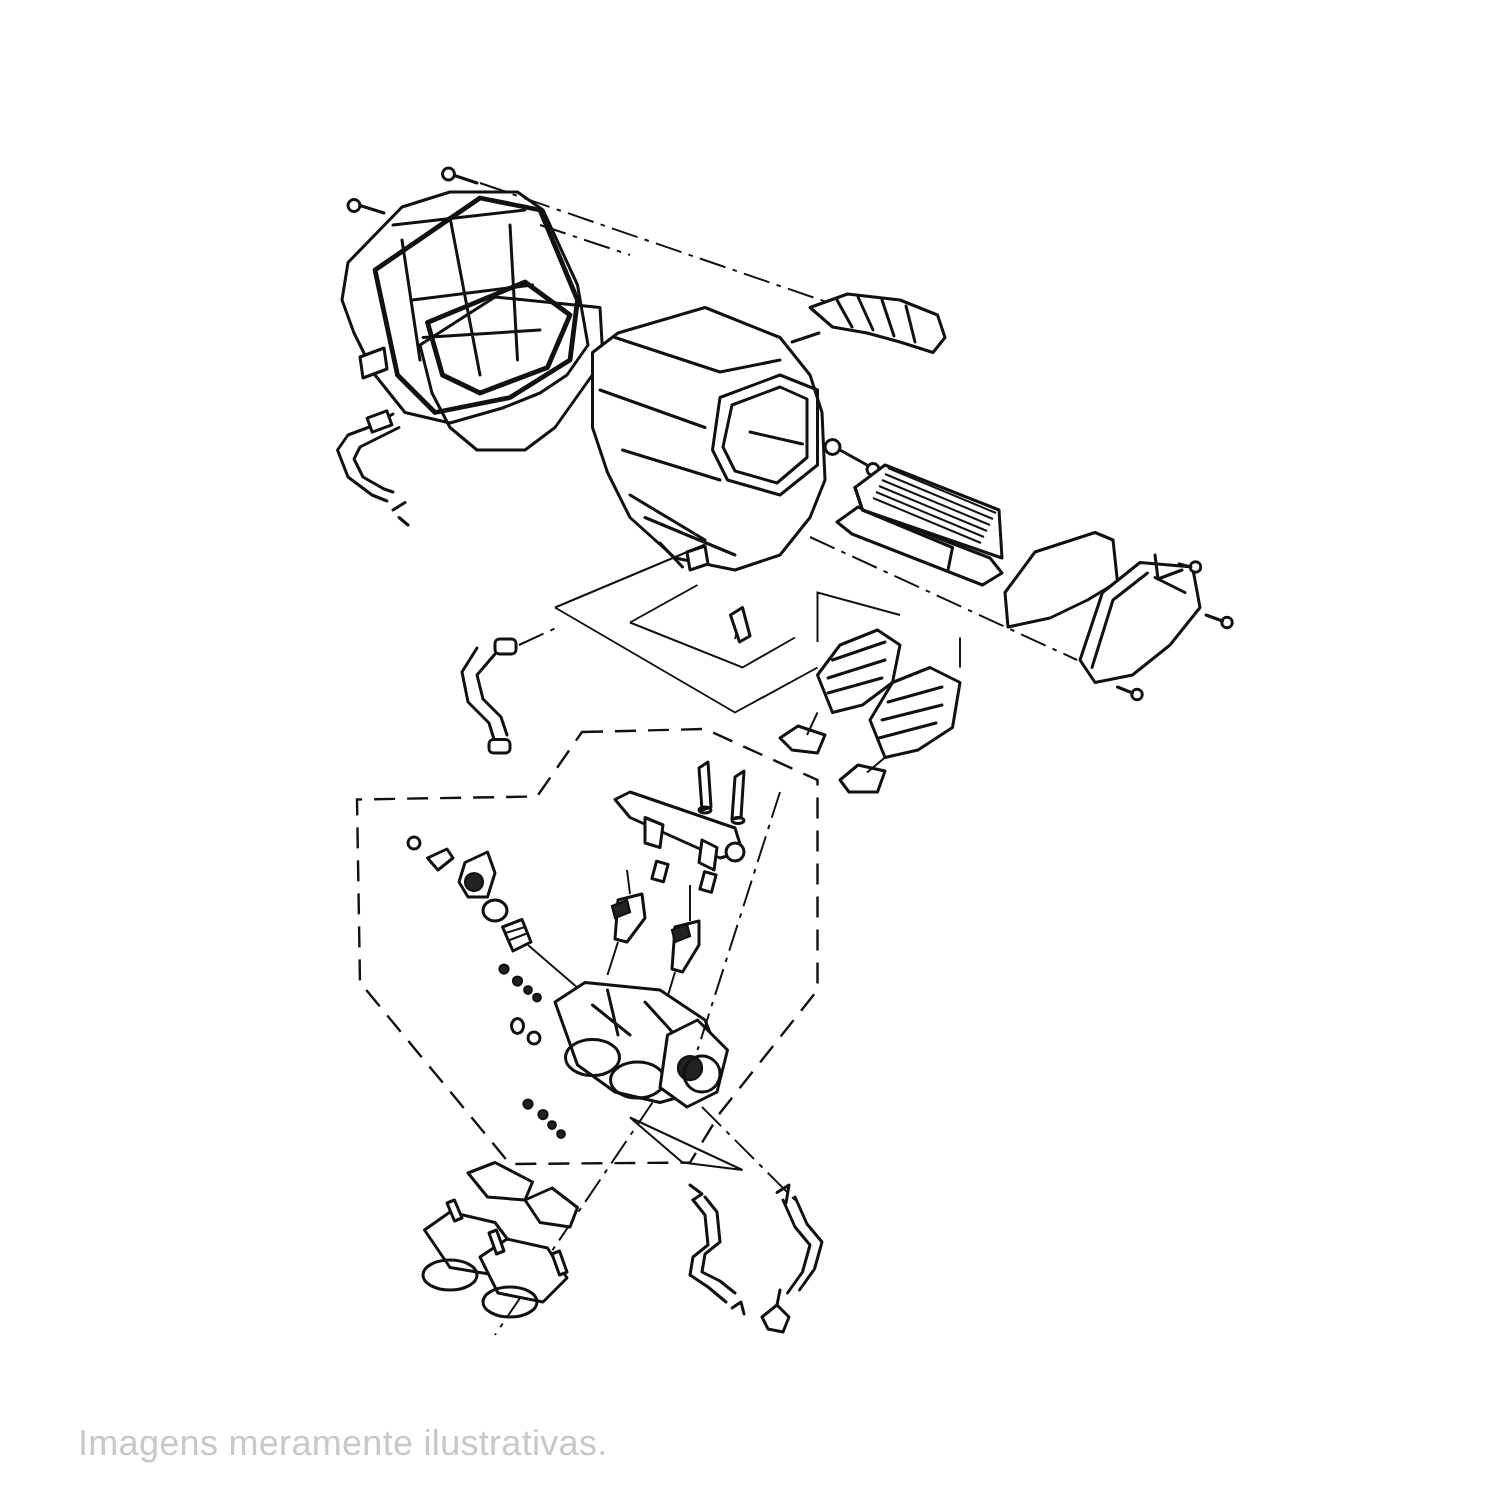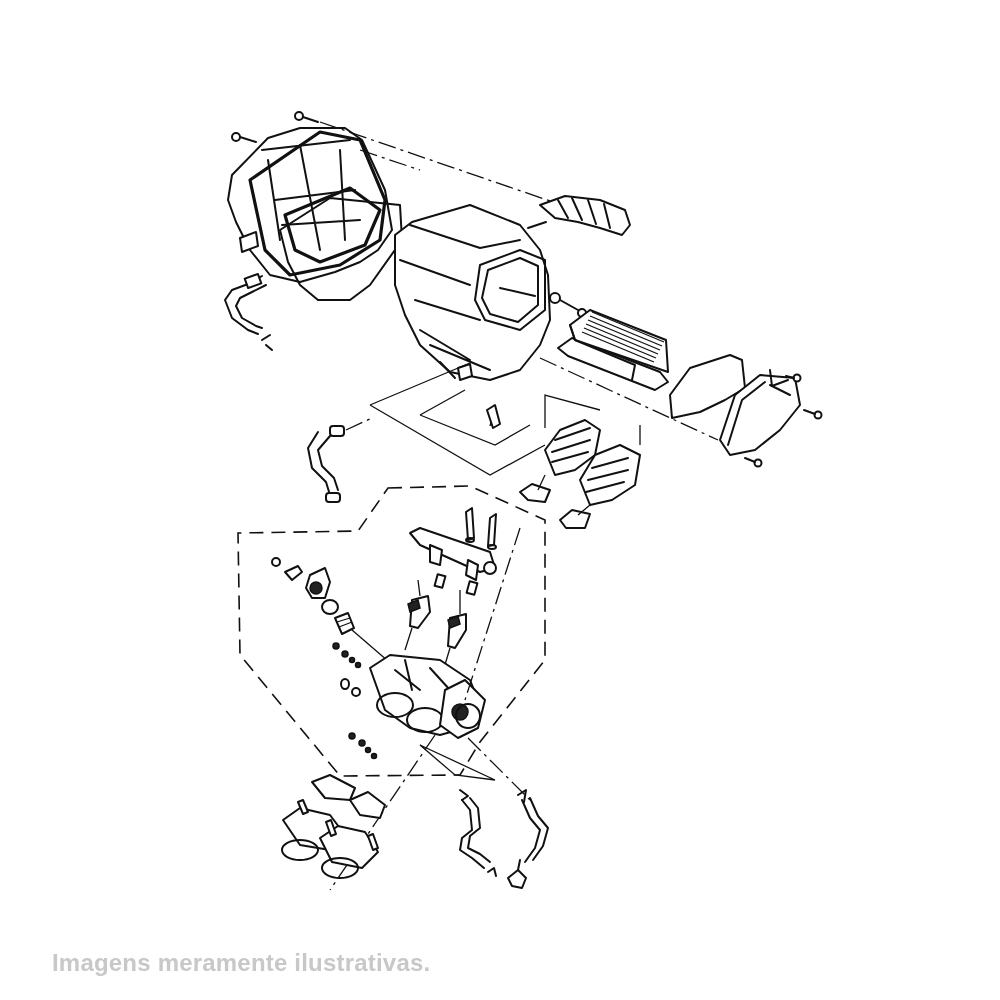--- a/index.html
+++ b/index.html
@@ -6,21 +6,21 @@
   body { width:1000px; height:1000px; position:relative; overflow:hidden; font-family:"Liberation Sans", sans-serif; }
   .diagram { position:absolute; left:0; top:0; width:1000px; height:1000px; }
   .diagram svg { width:1000px; height:1000px; display:block; }
   .ln { fill:none; stroke:#111; stroke-width:2; stroke-linejoin:round; stroke-linecap:round; }
   .thin { fill:none; stroke:#111; stroke-width:1.3; }
   .thick { fill:none; stroke:#111; stroke-width:3.2; stroke-linejoin:round; }
   .dash { fill:none; stroke:#111; stroke-width:1.6; stroke-dasharray:14 8; }
   .dashdot { fill:none; stroke:#111; stroke-width:1.3; stroke-dasharray:18 5 3 5; }
   .fillw { fill:#fff; stroke:#111; stroke-width:2; stroke-linejoin:round; }
   .filld { fill:#222; stroke:#111; stroke-width:1.5; }
-  .caption { position:absolute; left:52px; top:949px; font-size:24px; color:#c8c8c8; letter-spacing:0.2px; font-family:"Liberation Sans", sans-serif;font-weight:bold; }
+  .caption { position:absolute; left:52px; top:949px; font-size:24px; color:#c8c8c8; letter-spacing:0.2px; font-family:"Liberation Sans", sans-serif; }
 </style>
 </head>
 <body>
 
 <div class="diagram">
 <svg viewBox="0 0 1000 1000" xmlns="http://www.w3.org/2000/svg">
 
   <g>
     <path class="fillw" d="M232 175 L268 138 L300 128 L345 128 L362 140 L385 190 L392 230 L378 250 L360 262 L335 272 L300 282 L270 275 L250 250 L236 222 L228 200 Z"></path>
     <path class="ln" d="M262 150 L350 140 M268 160 L280 240 M300 145 L320 250 M340 150 L345 240 M275 200 L355 190 M282 225 L360 220"></path>

